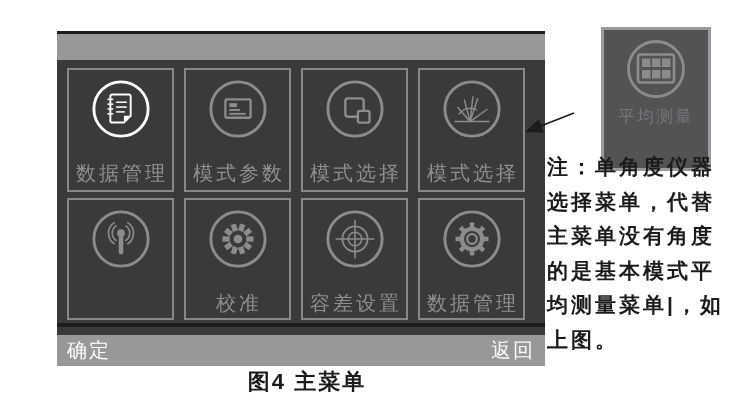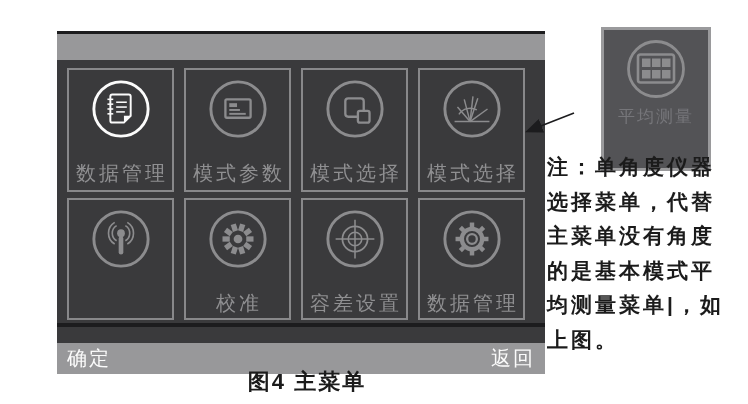--- a/index.html
+++ b/index.html
@@ -28,21 +28,21 @@
     display:flex; flex-direction:column; align-items:center; justify-content:space-between;
     padding:8px 0 7px; color:var(--icon_gray,#8c8c8e);gap:20px;
   }
   .tile.selected { color:var(--white,#fafafa); }
   .tile svg { display:block; }
   .tile-label {
     font-size:20px; letter-spacing:3px; color:var(--label_gray,#8f8f91);
     white-space:nowrap; text-indent:3px;
   }
   .softkey-bar {
-    position:absolute; left:0; top:312px; width:100%; height:31px;
+    position:absolute; left:0; top:304px; width:100%; height:31px;
     background:var(--bar_gray,#98989a); display:flex; justify-content:space-between; align-items:center;
     padding:0 10px; box-sizing:border-box;
   }
   .softkey { color:var(--white,#fbfbfb); font-size:20px; letter-spacing:2px; }
 
   
   .callout-tile {
     position:absolute; left:601px; top:27px; width:110px; height:144px; box-sizing:border-box;
     background:var(--callout_bg,#535356); border:3px solid var(--callout_border,#9a9a9c);
     display:flex; flex-direction:column; align-items:center; color:var(--icon_gray,#8c8c8e);

